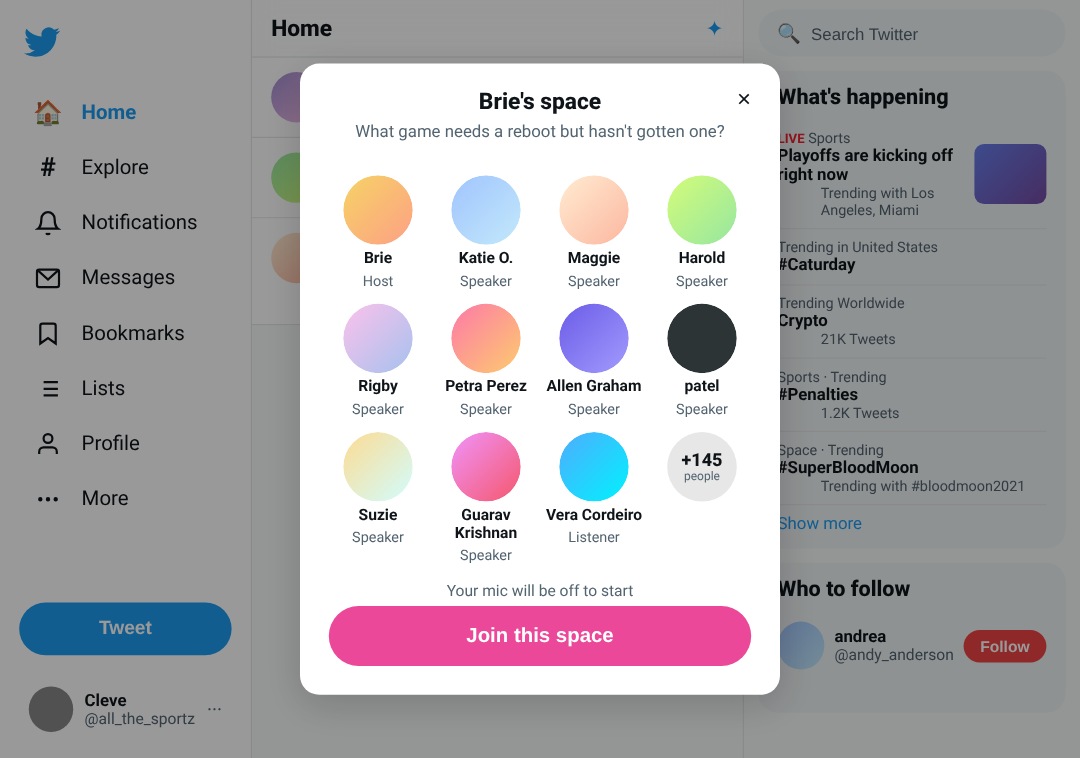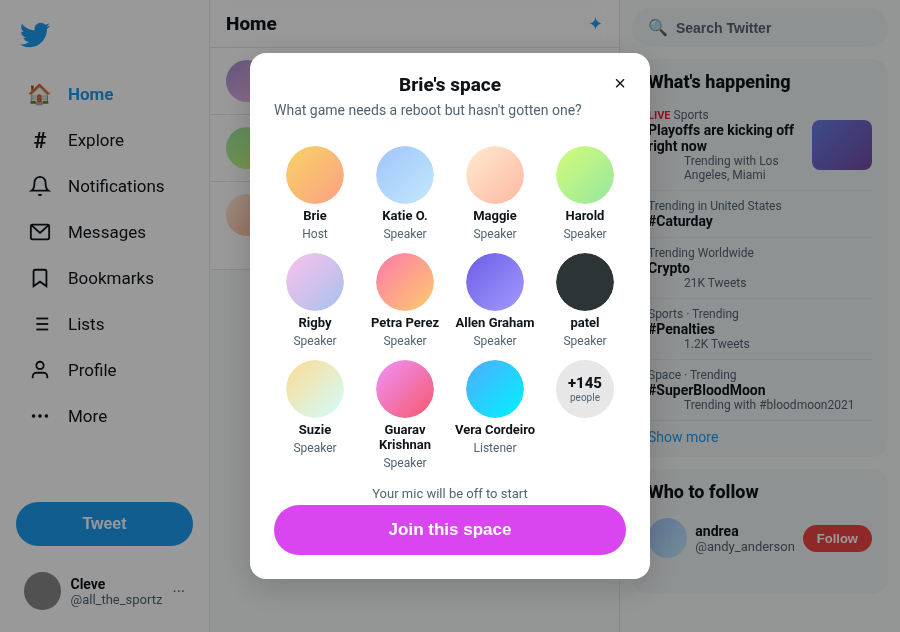--- a/index.html
+++ b/index.html
@@ -156,21 +156,20 @@
       gap: 8px;
       margin-bottom: 12px;
     }
     .search-bar input {
       background: none;
       border: none;
       outline: none;
       font-size: 14px;
       color: #0f1419;
       width: 100%;
-      font-weight: bold;
     }
     .search-bar input::placeholder { color: #536471; }
     .search-icon { color: #536471; font-size: 16px; }
 
     .trending-box, .follow-box {
       background: #eff3f4;
       border-radius: 16px;
       padding: 12px 16px;
       margin-bottom: 12px;
     }
@@ -235,21 +234,21 @@
       border-radius: 50%;
     }
     .modal-title {
       text-align: center;
       font-size: 19px;
       font-weight: 800;
       color: #0f1419;
       margin-bottom: 6px;
     }
     .modal-subtitle {
-      text-align: left;
+      text-align: center;
       font-size: 14px;
       color: #536471;
       margin-bottom: 28px;
     }
     .participants-grid {
       display: grid;
       grid-template-columns: repeat(4, 1fr);
       gap: 12px 8px;
       margin-bottom: 16px;
     }
@@ -296,21 +295,21 @@
     .more-text { font-size: 10px; color: #536471; }
 
     .mic-notice {
       text-align: center;
       font-size: 13px;
       color: #536471;
       margin-bottom: 4px;
     }
     .join-btn {
       width: 100%;
-      background: #d946ef;
+      background: #ec4899;
       color: #fff;
       border: none;
       border-radius: 30px;
       padding: 15px;
       font-size: 17px;
       font-weight: 700;
       cursor: pointer;
       transition: background 0.15s;
     }
 

